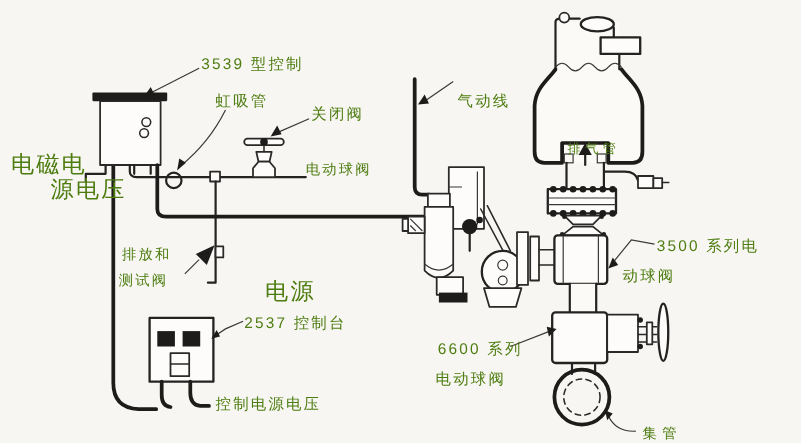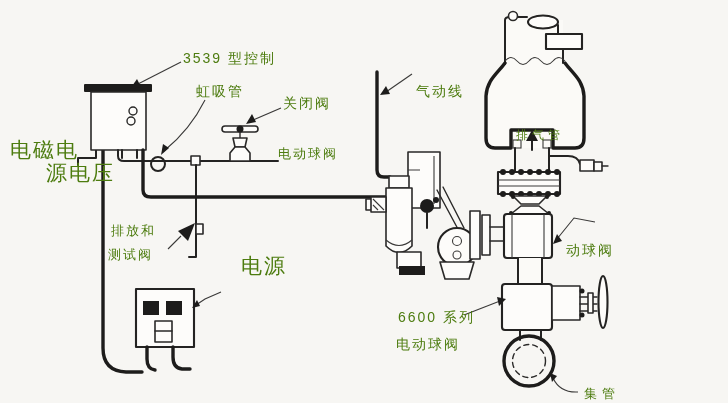--- a/index.html
+++ b/index.html
@@ -220,23 +220,26 @@
 
   <div class="lbl f14" style="left:183px;top:51px;">3539 型控制</div>
   <div class="lbl f14" style="left:196px;top:84px;">虹吸管</div>
   <div class="lbl f14" style="left:283px;top:96px;">关闭阀</div>
   <div class="lbl f13" style="left:278px;top:147px;">电动球阀</div>
   <div class="lbl f15" style="left:241px;top:211px;margin-top:44px;">电源</div>
 
   <div class="lbl f13" style="left:111px;top:224px;">排放和</div>
   <div class="lbl f13" style="left:108px;top:248px;">测试阀</div>
 
+  <div class="lbl f14" style="left:222px;top:286px;">2537 控制台</div>
+  <div class="lbl f14" style="left:196px;top:360px;">控制电源电压</div>
 
   <div class="lbl f14" style="left:416px;top:84px;">气动线</div>
   <div class="lbl f12" style="left:516px;top:109px;letter-spacing:4px;margin-top:20px;">排气管</div>
 
+  <div class="lbl f14" style="left:597px;top:216px;">3500 系列电</div>
   <div class="lbl f14" style="left:566px;top:243px;">动球阀</div>
 
   <div class="lbl f14" style="left:398px;top:310px;">6600 系列</div>
   <div class="lbl f14" style="left:396px;top:337px;">电动球阀</div>
 
   <div class="lbl f13" style="left:584px;top:387px;letter-spacing:5px;">集管</div>
 </div>
 
 </body></html>

